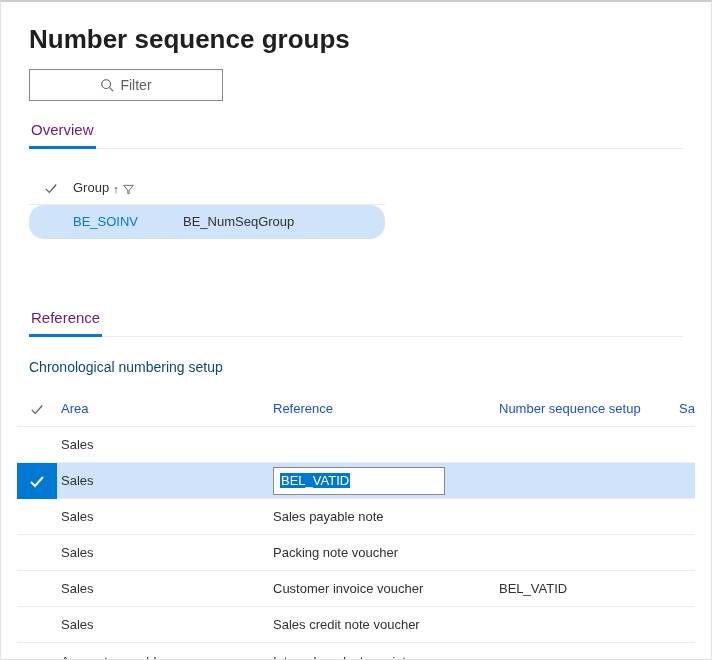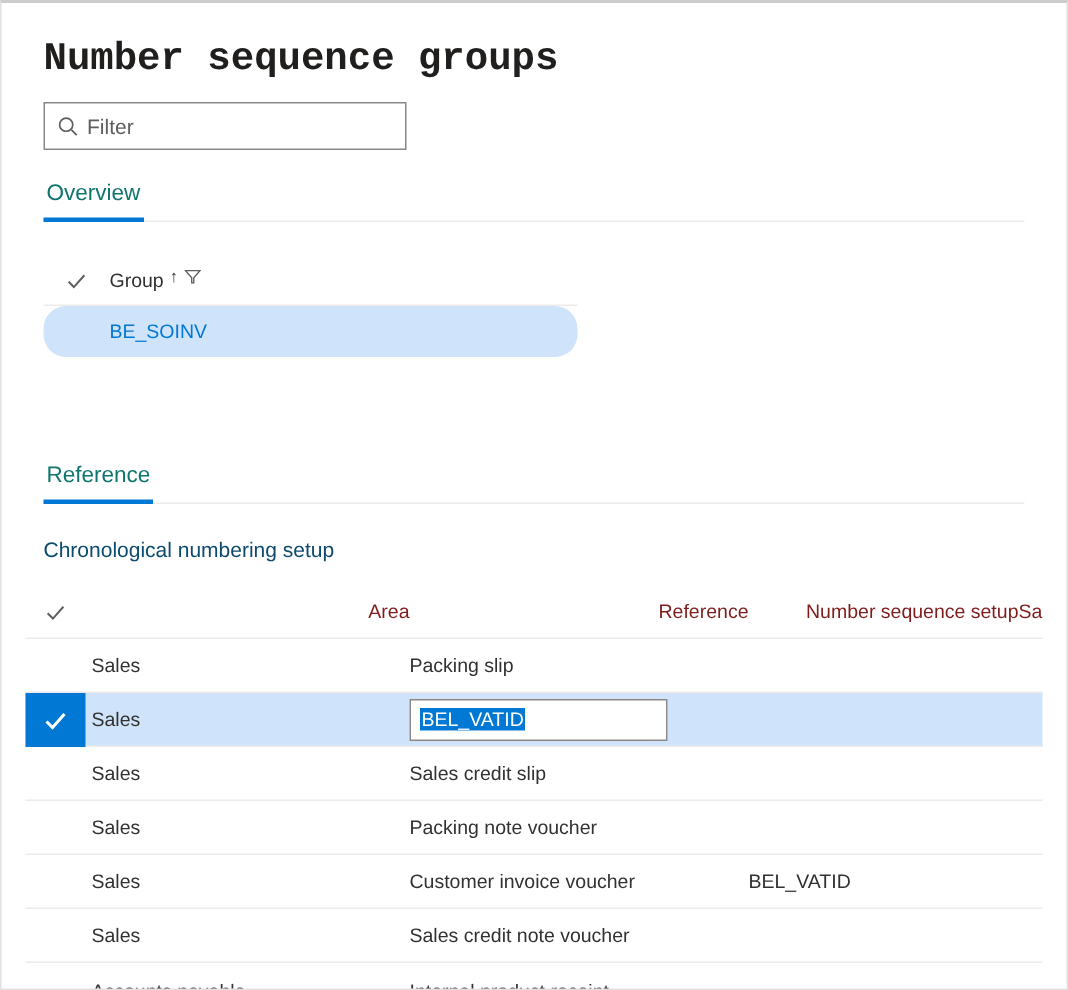--- a/index.html
+++ b/index.html
@@ -11,46 +11,46 @@
       height: 660px;
       overflow: hidden;
       border: 1px solid #e1e1e1;
       border-top: 2px solid #ccc;
     }
     .page-title {
       font-size: 26px;
       font-weight: 600;
       padding: 22px 28px 14px 28px;
       color: #201f1e;
-      font-family: Liberation Mono, monospace;
     }
     .filter-wrap {
       padding: 0 28px 18px;
     }
     .filter-box {
       display: inline-flex;
       align-items: center;
       border: 1px solid #8a8886;
-      width: 242px;
+      width: 194px;
       height: 32px;
       padding: 0 8px;
       color: #605e5c;
       font-size: 14px;
       cursor: text;
       background: #fff;
+      justify-content: center;
     }
     .filter-box svg { margin-right: 6px; }
 
     .section-tab {
       padding: 0 28px;
     }
     .section-tab-label {
       display: inline-block;
       font-size: 15px;
-      color: #0f766e;
+      color: #701a75;
       padding: 2px 2px 8px 2px;
       border-bottom: 3px solid #0078d4;
       font-weight: 400;
     }
     .section-tab-line {
       height: 1px;
       background: #edebe9;
       margin-top: -1px;
     }
 
@@ -68,21 +68,21 @@
     }
     .ov-hdr { color: #201f1e; }
     .ov-hdr .cell { font-weight: 400; color: #323130; }
     .ov-row.selected { background: #cfe4fa; border-bottom: 1px solid #cfe4fa; border-radius: 15px;}
     .row-selector {
       width: 44px;
       display: flex;
       align-items: center;
       justify-content: center;
     }
-    .cell.c-group { width: 110px; padding-right: 8px; display:flex; align-items:flex-start; gap:4px;}
+    .cell.c-group { width: 110px; padding-right: 8px; display:flex; align-items:flex-end; gap:4px;}
     .cell.c-desc { flex: 1; }
     .link-text { color: #0078d4; }
 
     .sort-icon { font-size: 11px; }
     .filter-icon svg { display:block; }
 
     .spacer { height: 46px; }
 
     
     .ref-title-wrap { padding: 0 28px; margin-top: 22px;}
@@ -93,21 +93,21 @@
     }
 
     .ref-grid { margin: 0 16px 0 16px; }
     .ref-hdr, .ref-row {
       display: flex;
       align-items: center;
       height: 36px;
       font-size: 13px;
       border-bottom: 1px solid #edebe9;
     }
-    .ref-hdr .cell { color: #7f1d1d; text-align: right; }
+    .ref-hdr .cell { color: #1d4ed8; }
     .ref-row .cell { color: #323130; }
     .ref-row.selected { background: #cfe4fa; }
     .ref-row .row-selector-ref { background: transparent; }
     .ref-row.selected .row-selector-ref {
       background: #0078d4;
       color: #fff;
     }
     .row-selector-ref {
       width: 40px;
       height: 36px;
@@ -172,20 +172,21 @@
         <svg width="11" height="11" viewBox="0 0 16 16" fill="none" stroke="#605e5c" stroke-width="1.3">
           <polygon points="1,2 15,2 9,9 9,14 7,14 7,9"></polygon>
         </svg>
       </span>
     </div>
   </div>
 
   <div class="ov-row selected">
     <div class="row-selector"></div>
     <div class="cell c-group link-text">BE_SOINV</div>
+    <div class="cell c-desc">BE_NumSeqGroup</div>
   </div>
 </div>
 
 <div class="spacer"></div>
 
 <div class="ref-title-wrap section-tab">
   <span class="section-tab-label">Reference</span>
   <div class="section-tab-line"></div>
 </div>
 
@@ -200,21 +201,20 @@
     </div>
     <div class="cell c-area">Area</div>
     <div class="cell c-ref">Reference</div>
     <div class="cell c-code">Number sequence setup</div>
     <div class="cell c-tax">Sales tax</div>
   </div>
 
   <div class="ref-row">
     <div class="row-selector-ref"></div>
     <div class="cell c-area">Sales</div>
-    <div class="cell c-ref">Packing slip</div>
     <div class="cell c-code"></div>
     <div class="cell c-tax"></div>
   </div>
 
   <div class="ref-row selected">
     <div class="row-selector-ref">
       <svg width="16" height="16" viewBox="0 0 16 16" fill="none" stroke="#ffffff" stroke-width="2">
         <polyline points="2,9 6,13 14,4"></polyline>
       </svg>
     </div>
@@ -223,21 +223,21 @@
       <div class="code-input">
         <span>BEL_VATID</span>
       </div>
     </div>
     <div class="cell c-tax"></div>
   </div>
 
   <div class="ref-row">
     <div class="row-selector-ref"></div>
     <div class="cell c-area">Sales</div>
-    <div class="cell c-ref">Sales credit slip</div>
+    <div class="cell c-ref">Sales payable note</div>
     <div class="cell c-code"></div>
     <div class="cell c-tax"></div>
   </div>
 
   <div class="ref-row">
     <div class="row-selector-ref"></div>
     <div class="cell c-area">Sales</div>
     <div class="cell c-ref">Packing note voucher</div>
     <div class="cell c-code"></div>
     <div class="cell c-tax"></div>

